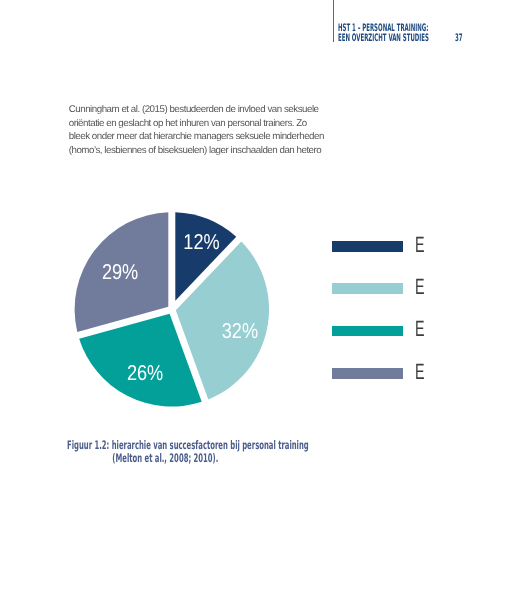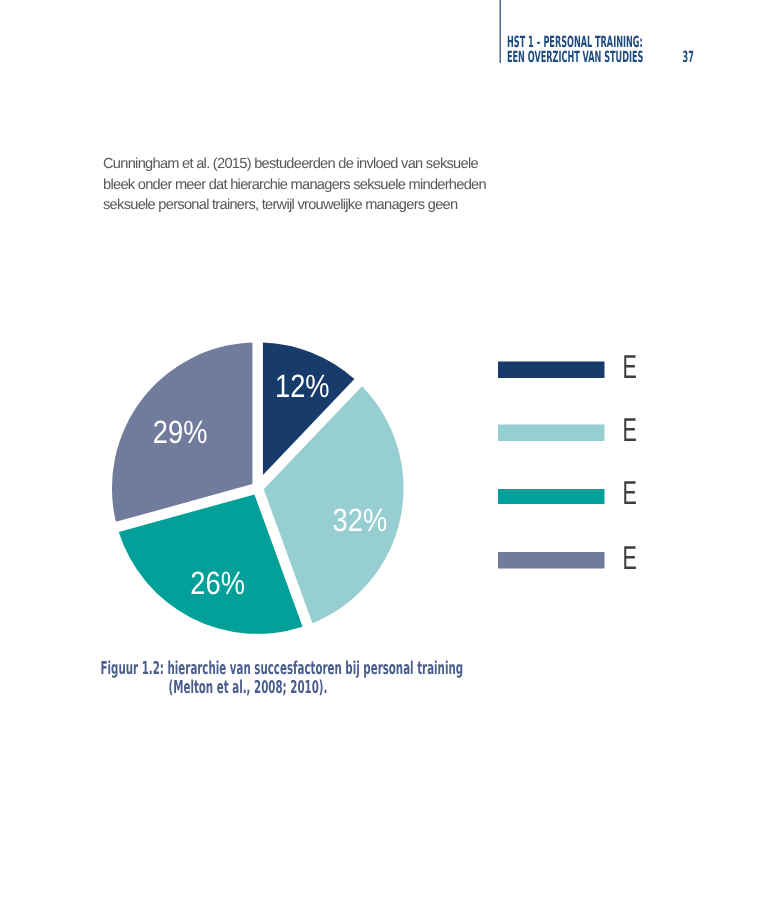--- a/index.html
+++ b/index.html
@@ -18,21 +18,21 @@
             font-family:"DejaVu Sans Condensed","DejaVu Sans",sans-serif;
             font-weight:bold;font-size:10.3px;line-height:9.7px;
             transform:scaleX(0.585);transform-origin:left top;}
 
   
   .body-copy{position:absolute;left:68.7px;top:102.9px;width:290px;color:#58585a;
              font-size:9.75px;line-height:13.62px;white-space:nowrap;letter-spacing:-0.48px;}
   .body-line{height:13.62px;}
 
   
-  .pie-wrap{position:absolute;left:60px;top:214px;width:240px;height:230px;}
+  .pie-wrap{position:absolute;left:60px;top:198px;width:240px;height:230px;}
   .legend{position:absolute;left:331.5px;top:236px;width:110px;}
   .legend-row{position:relative;height:42.2px;}
   .legend-swatch{position:absolute;left:0;top:5.3px;width:71.3px;height:10.7px;}
   .legend-label{position:absolute;left:83.6px;top:-2.0px;color:#3d3d3d;
                 font-size:22px;line-height:22px;transform:scaleX(0.65);transform-origin:left top;}
 
   
   .caption{position:absolute;left:67px;top:439.0px;width:420px;color:#4a5d8c;
            font-family:"DejaVu Sans Condensed","DejaVu Sans",sans-serif;
            font-weight:bold;font-size:11.8px;line-height:12.6px;white-space:nowrap;
@@ -47,22 +47,23 @@
 
   <div class="hdr-rule" style="background: rgb(74, 107, 150);"></div>
   <div class="hdr-text" style="color: rgb(30, 75, 128);">
       <span>HST 1 – PERSONAL TRAINING:</span>
 <span>EEN OVERZICHT VAN STUDIES</span>
     </div>
   <div class="hdr-page" style="color: rgb(30, 75, 128);">37</div>
 
   <div class="body-copy" id="body-copy" style="color: rgb(88, 88, 90);">
       <div class="body-line">Cunningham et al. (2015) bestudeerden de invloed van seksuele</div>
+      <div class="body-line">oriëntatie en geslacht op het inhuren van personal trainers. Zo</div>
       <div class="body-line">bleek onder meer dat hierarchie managers seksuele minderheden</div>
-      <div class="body-line">seksuele personal trainers, terwijl vrouwelijke managers geen</div>
+      <div class="body-line">(homo’s, lesbiennes of biseksuelen) lager inschaalden dan hetero</div>
     </div>
 
   <div class="figure">
     <div class="pie-wrap">
       <svg id="pie-svg" width="240" height="230" viewBox="0 0 240 230">
           <path fill="#173b6b" d="M 115.3 102.65742265308104 L 115.3 14.300000000000011 A 97.1 97.1 0 0 1 176.27360288154534 38.71014835981032 Z"></path>
           <text x="141.5471898156342" y="43.86465530800771" fill="#ffffff" font-size="21.5" text-anchor="middle" dominant-baseline="central" font-family="Liberation Sans, sans-serif" transform="translate(141.5471898156342 43.86465530800771) scale(0.845 1) translate(-141.5471898156342 -43.86465530800771)">12%</text>
           <path fill="#96ced1" d="M 115.83166533683152 112.24359407517174 L 181.33974114828084 43.5407014401851 A 97.1 97.1 0 0 1 148.2990800896731 201.44708297667185 Z"></path>
           <text x="179.93084343524077" y="133.08560423312727" fill="#ffffff" font-size="21.5" text-anchor="middle" dominant-baseline="central" font-family="Liberation Sans, sans-serif" transform="translate(179.93084343524077 133.08560423312727) scale(0.845 1) translate(-179.93084343524077 -133.08560423312727)">32%</text>
           <path fill="#02a098" d="M 109.61675615563797 115.63490223702287 L 141.72123174417175 203.84122397995154 A 97.1 97.1 0 0 1 19.14358475174474 140.64805486426215 Z"></path>

